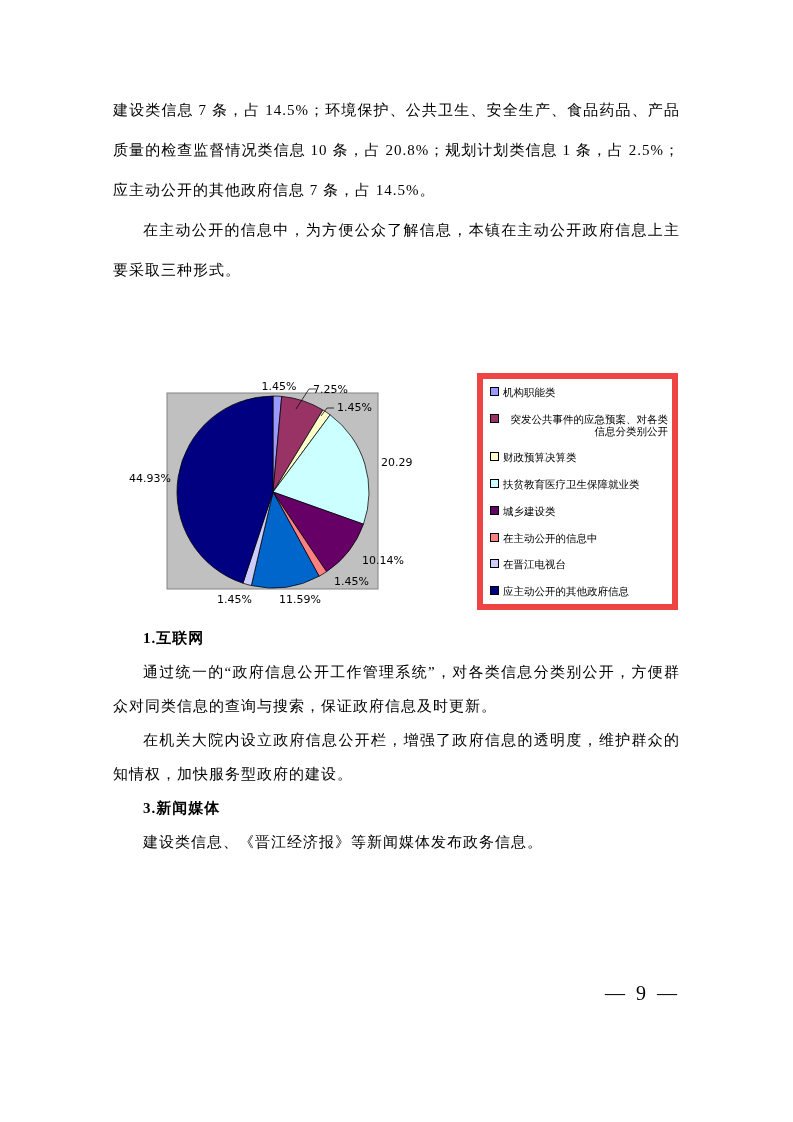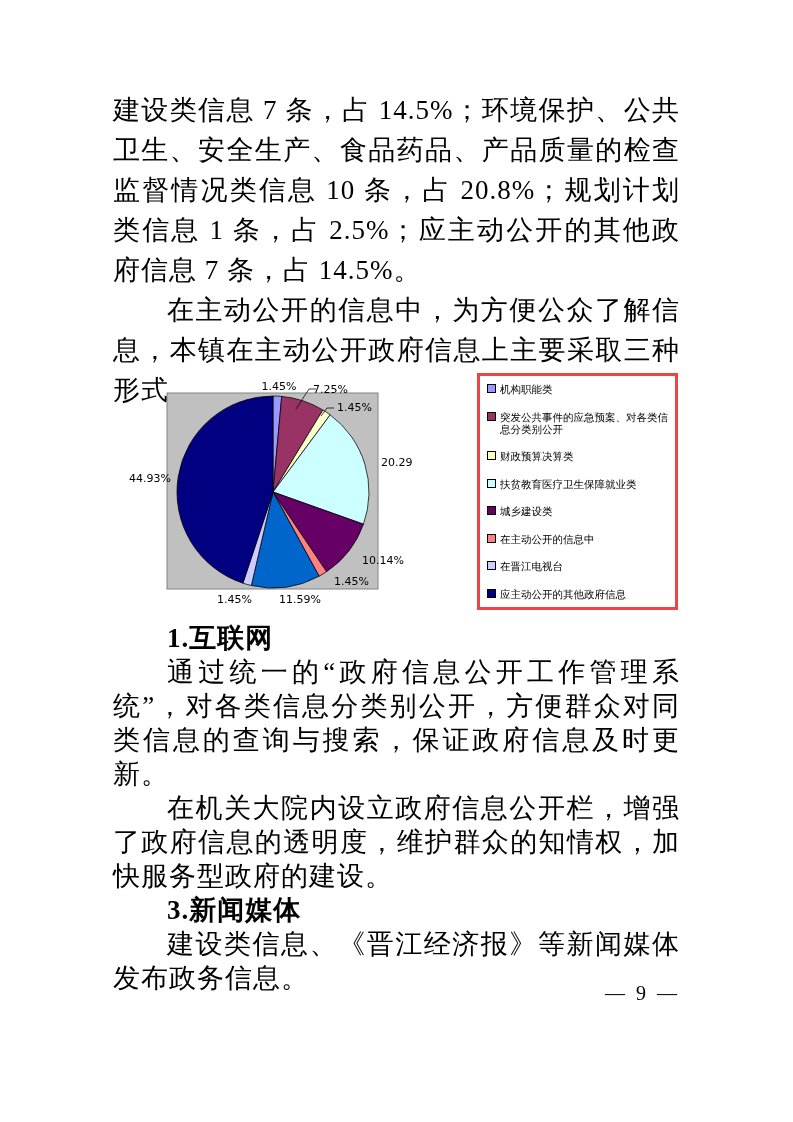--- a/index.html
+++ b/index.html
@@ -11,48 +11,49 @@
     margin: 0 auto;
     background: #ffffff;
     font-family: "Liberation Serif", "DejaVu Serif", serif;
     color: #000;
     overflow: hidden;
   }
   .doc-text {
     position: absolute;
     left: 113px;
     width: 567px;
-    font-size: 27px;
+    font-size: 15px;
     letter-spacing: 1px;
     text-align: justify;
   }
   .doc-text.top { top: 90px; line-height: 40px; }
   .doc-text.bottom { top: 621px; line-height: 34px; }
   .doc-text p { margin: 0; text-indent: 2em; }
   .doc-text p.no-indent { text-indent: 0; }
   .doc-text p.heading { font-weight: bold; }
   .chart-figure {
     position: absolute;
     left: 113px;
     top: 367px;
     width: 567px;
     height: 250px;
+    text-align: right;
   }
   .chart-figure svg {
     position: absolute;
     left: 0; top: 0;
     font-family: "DejaVu Sans", "Liberation Sans", sans-serif;
   }
   .legend {
     position: absolute;
     left: 364px;
     top: 6px;
     width: 201px;
     height: 237px;
-    border: 3px solid #ef4444;
+    border: 6px solid #ef4444;
     background: #fff;
     padding: 7px 4px 7px 7px;
     display: flex;
     flex-direction: column;
     justify-content: space-between;
     font-family: "DejaVu Sans", "Liberation Sans", sans-serif;
     font-size: 10.5px;
     line-height: 12px;
   }
   .legend-item { display: flex; align-items: flex-start; }

